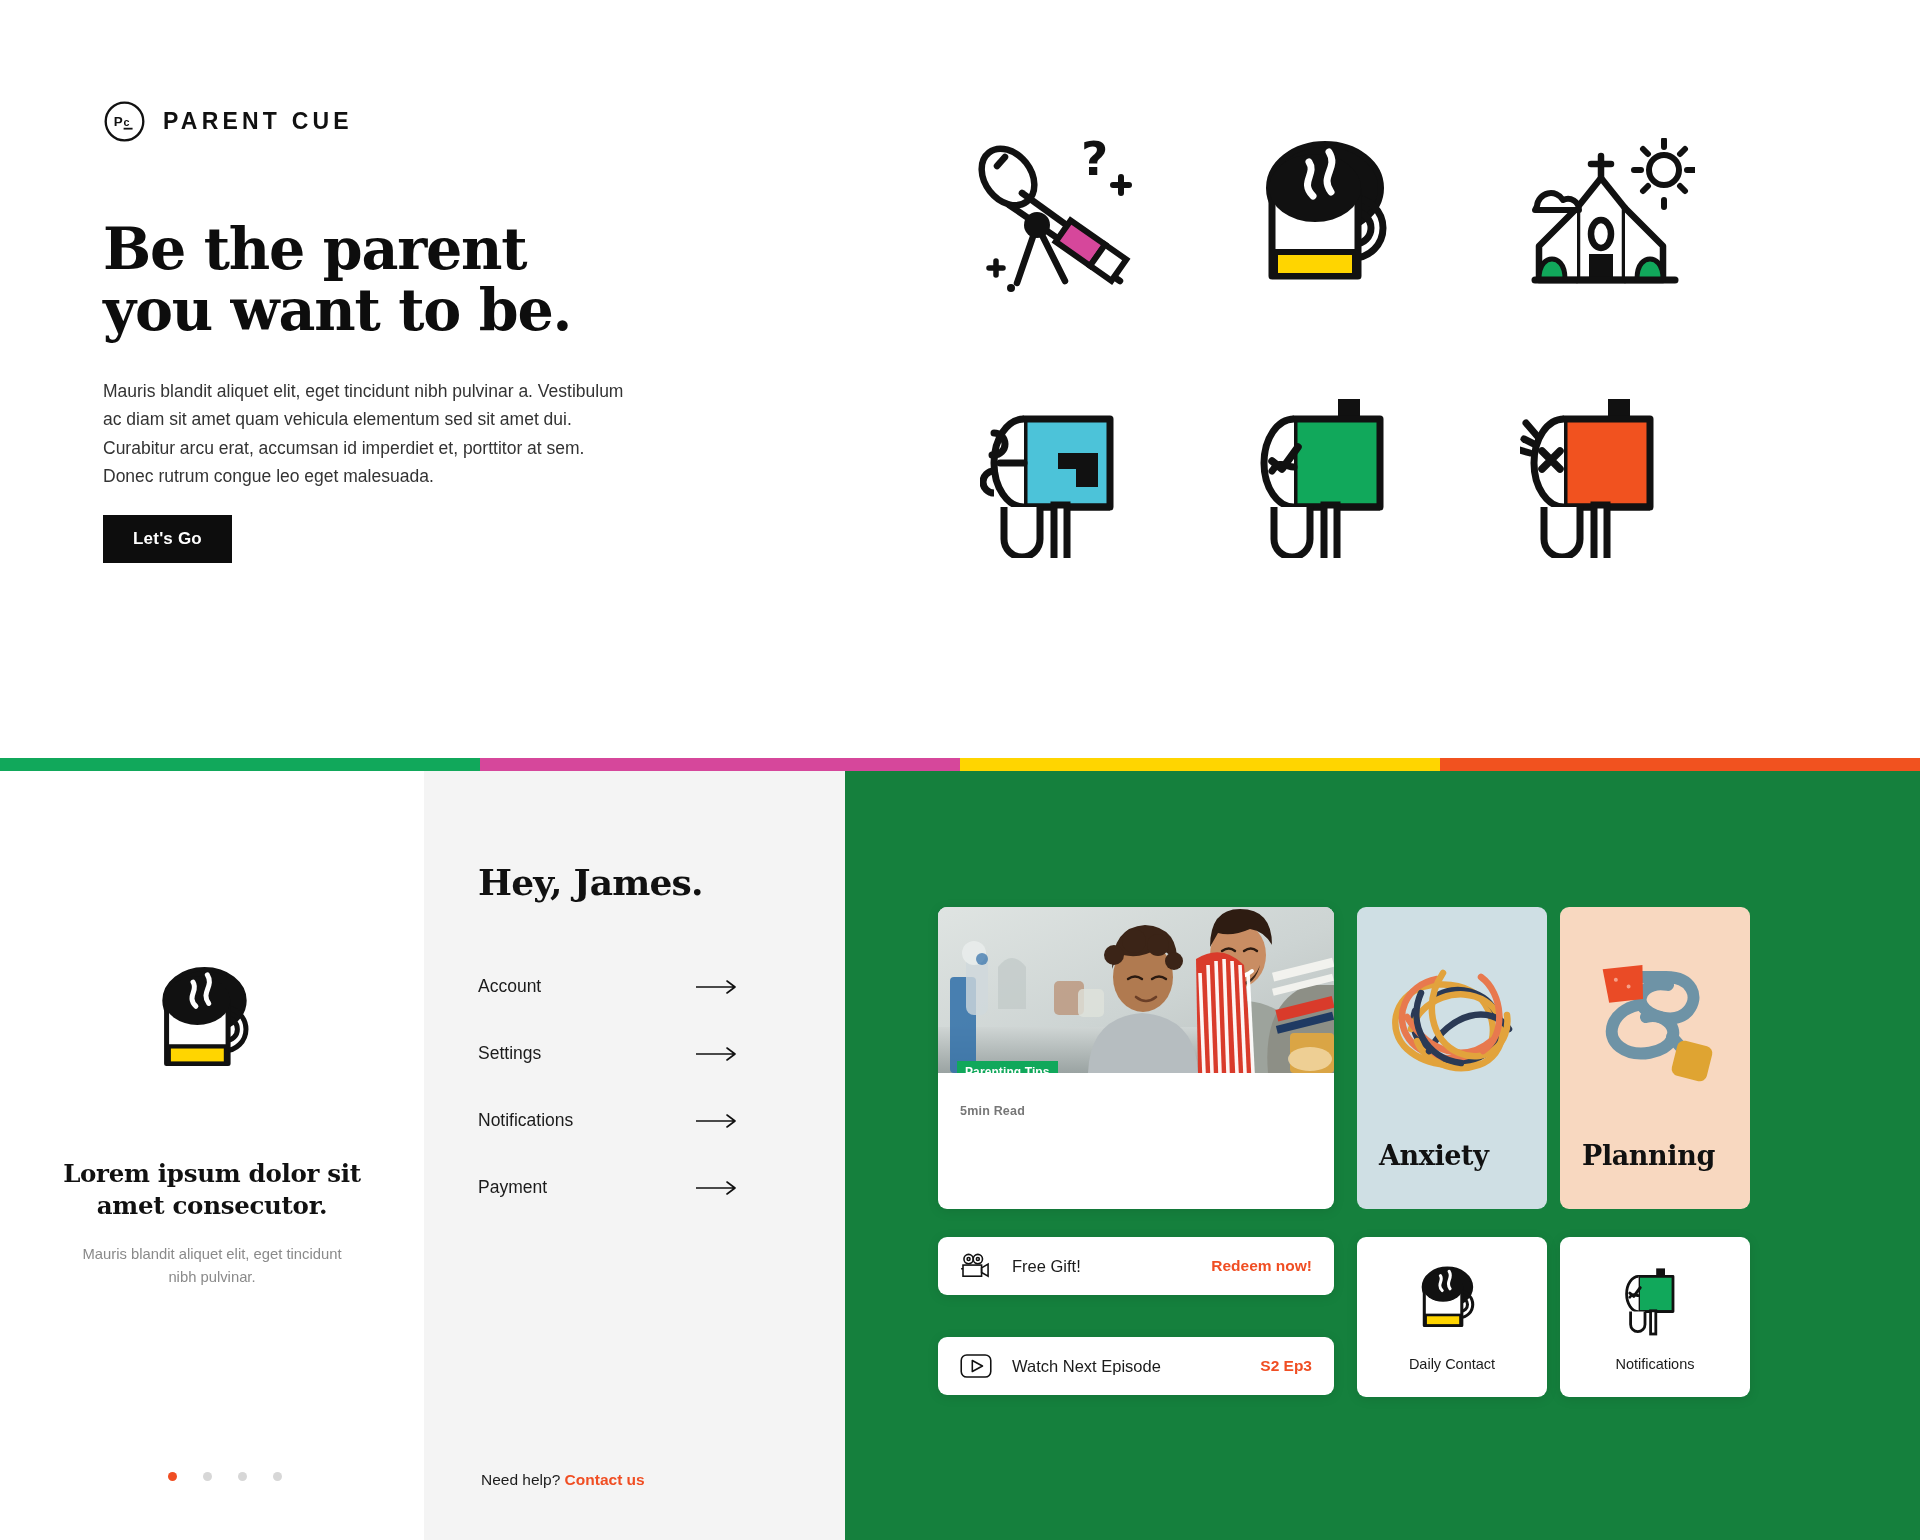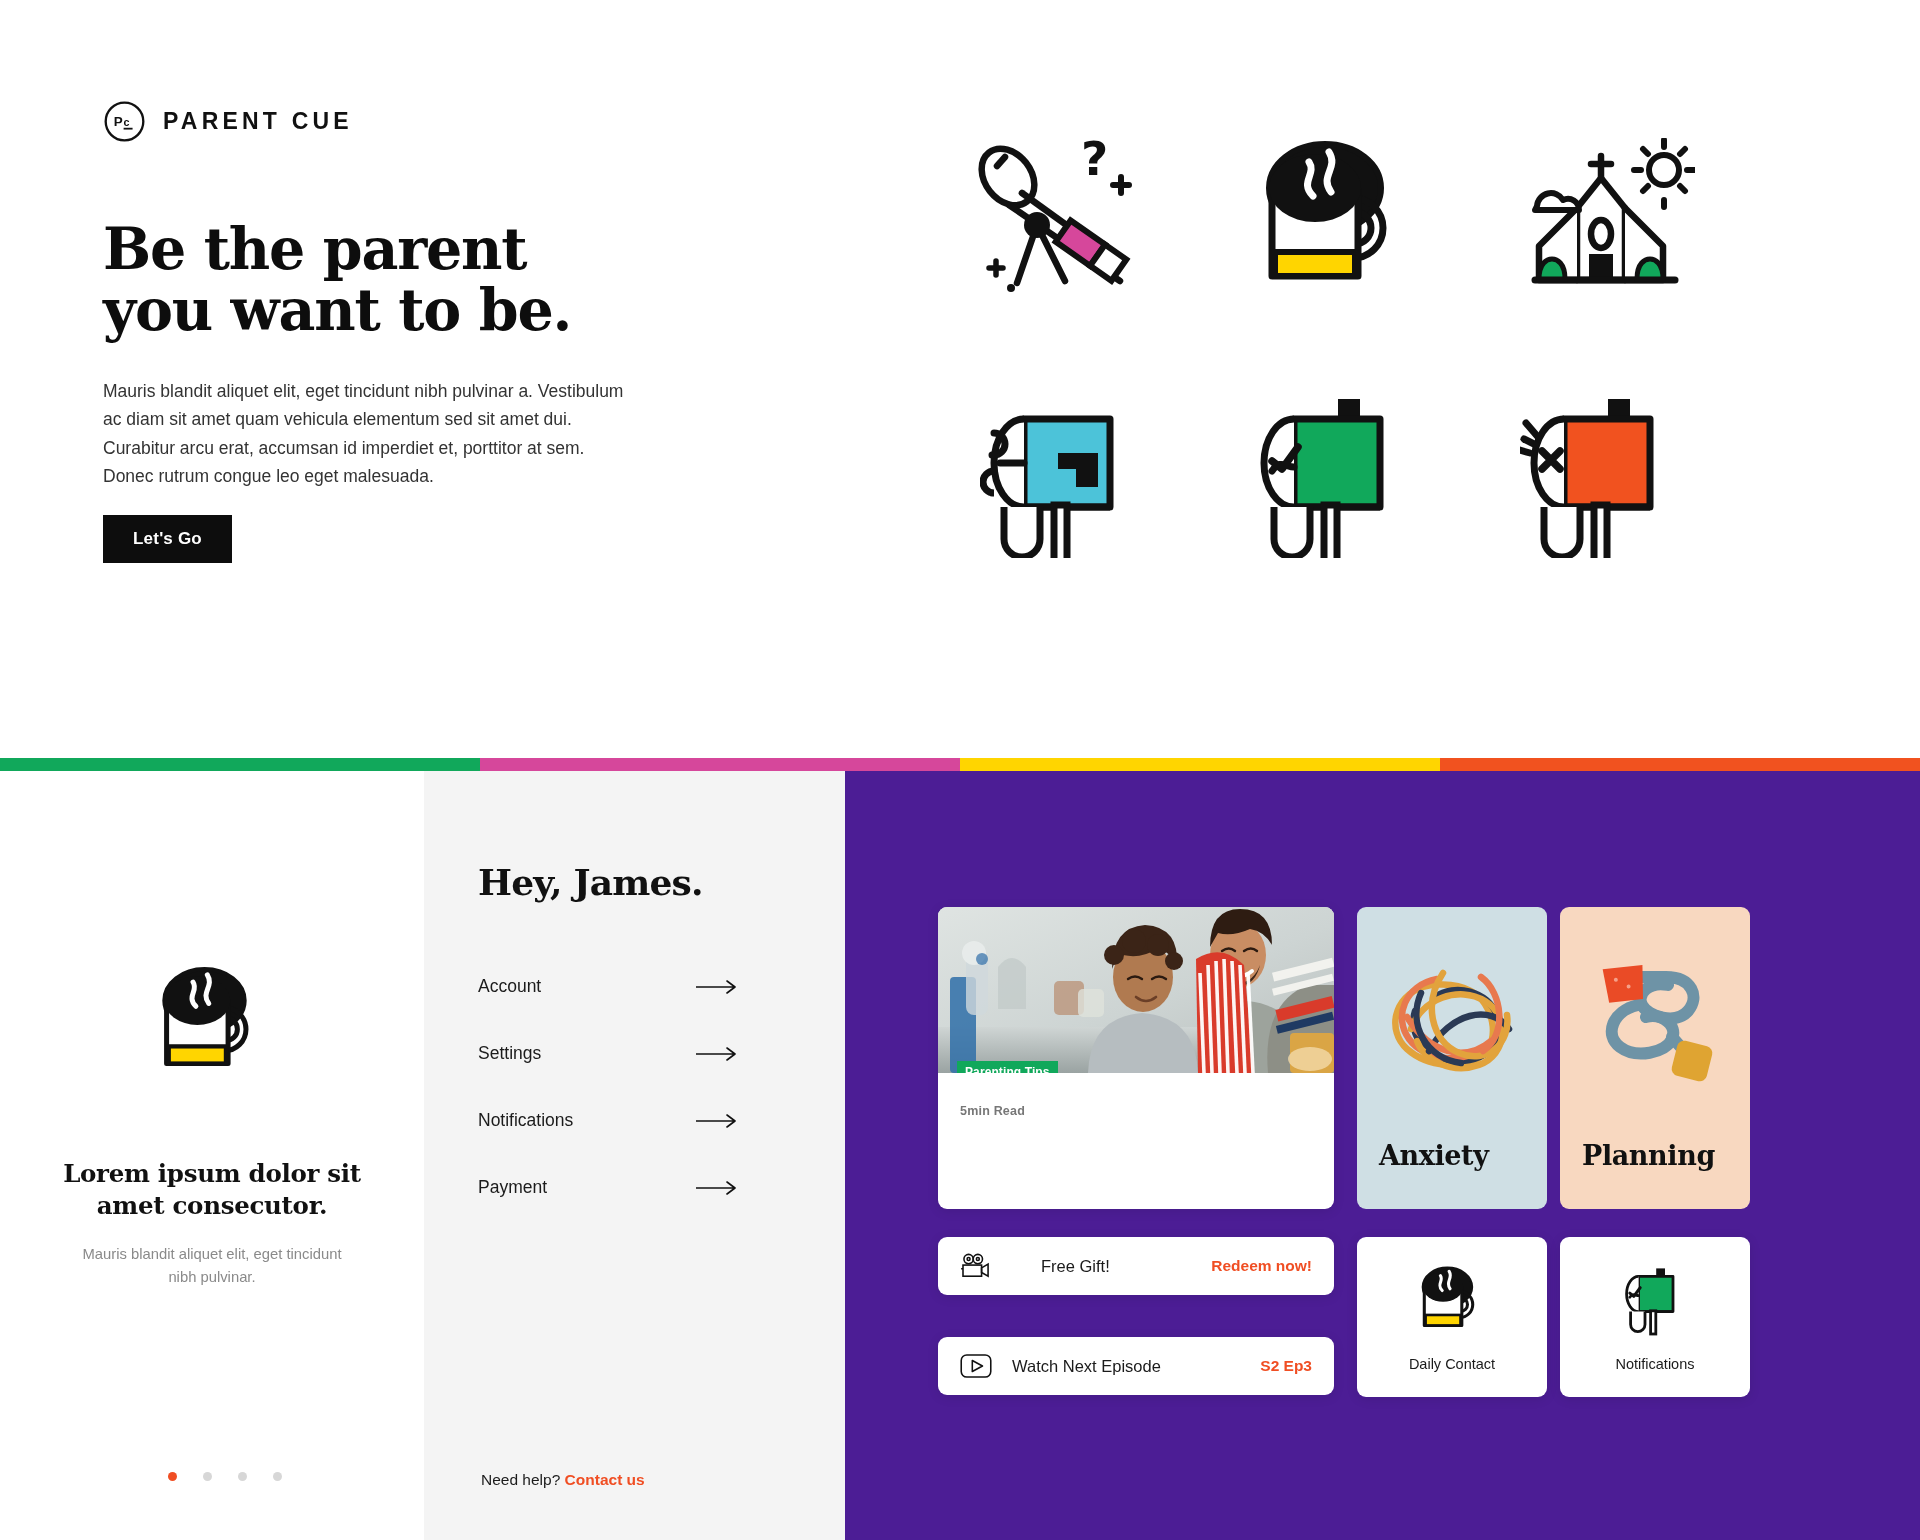--- a/index.html
+++ b/index.html
@@ -127,21 +127,21 @@
   }
   .nav-label { font-size:17.5px; color:#1b1b1b; }
   .arrow { width:42px; height:16px; flex:0 0 auto; }
   .help-row {
     position:absolute; left:481px; top:1471px;
     font-size:15.5px; color:#1b1b1b;
   }
   .help-link { color:#f04e23; font-weight:bold; cursor:pointer; }
 
   
-  .dashboard { position:absolute; left:845px; top:0; width:1075px; height:769px; background:#4c1d95; }
+  .dashboard { position:absolute; left:845px; top:0; width:1075px; height:769px; background:#15803d; }
 
   .card { background:#ffffff; border-radius:9px; box-shadow:0 2px 12px rgba(0,0,0,0.10); }
 
   .article-card {
     position:absolute; left:93px; top:136px; width:396px; height:302px;
     overflow:hidden;
   }
   .article-photo {
     position:relative; width:100%; height:166px; overflow:hidden;
     background:#b9c4c9;
@@ -158,21 +158,21 @@
   .article-title {
     margin-top:9px;
     font-size:22.5px; font-weight:bold; line-height:1.26;
     color:#121212; letter-spacing:-0.3px;
   }
 
   .row-card {
     position:absolute; left:93px; width:396px; height:58px;
     display:flex; align-items:center; padding:0 22px;
   }
-  .row-card.gift { top:466px;gap:29px; }
+  .row-card.gift { top:466px; }
   .row-card.episode { top:566px; }
   .row-icon { width:34px; flex:0 0 auto; display:flex; align-items:center; }
   .row-label { margin-left:18px; font-size:16.5px; color:#1b1b1b; flex:1 1 auto; }
   .row-action { font-size:15.5px; font-weight:bold; color:#f04e23; }
 
   .topic-card {
     position:absolute; width:190px; height:302px; top:136px;
     border-radius:9px; overflow:hidden;
     display:flex; flex-direction:column; justify-content:flex-end;
   }

